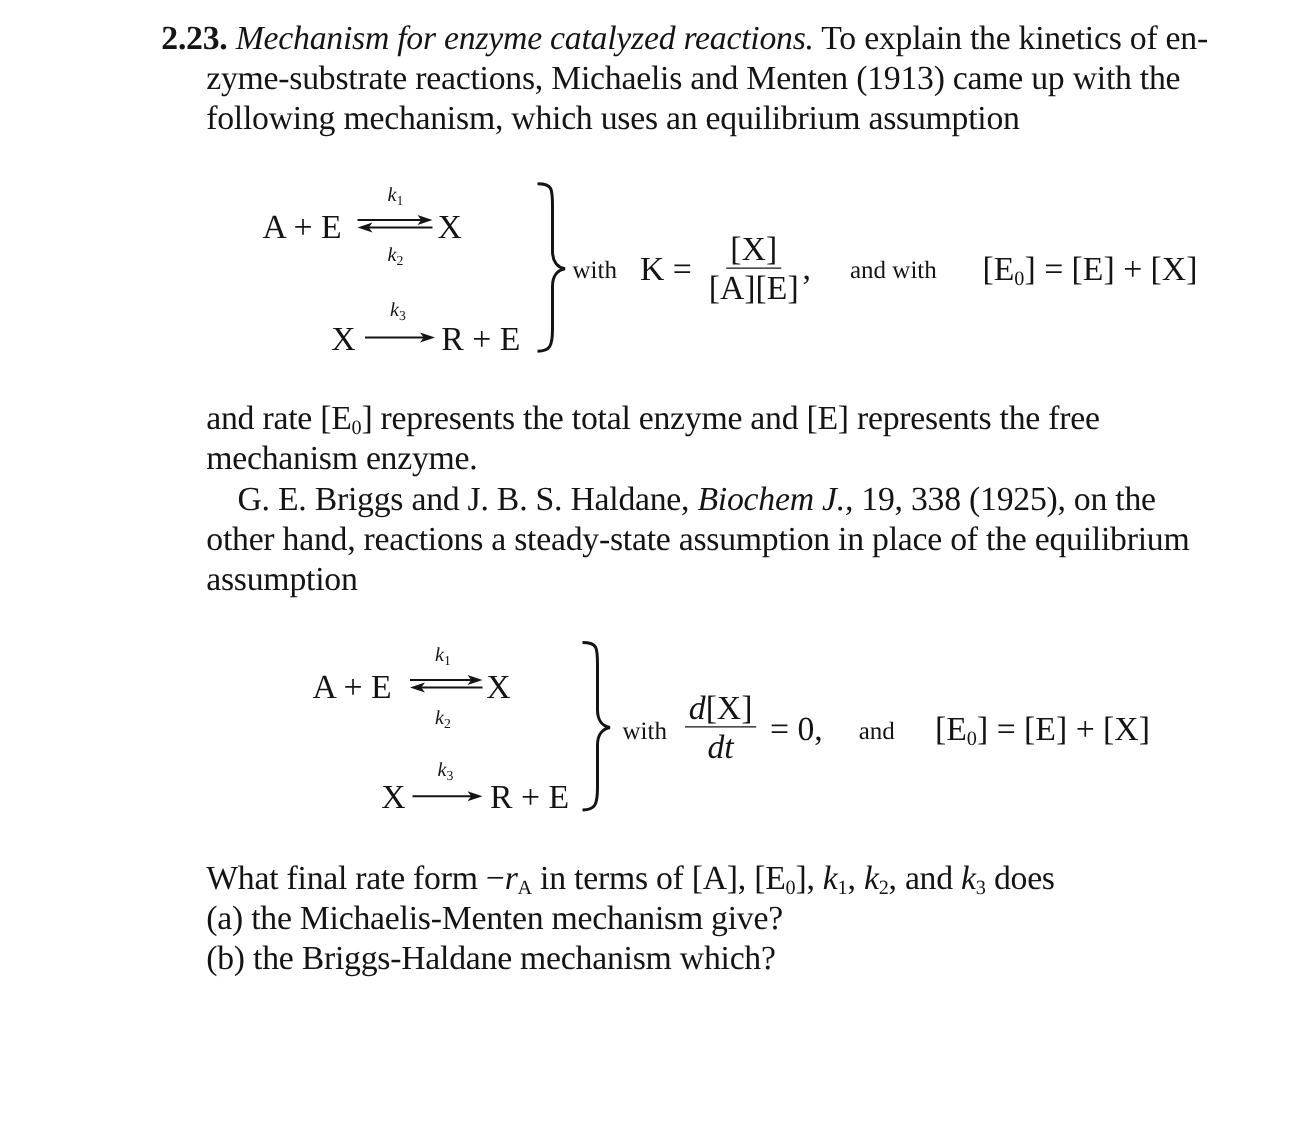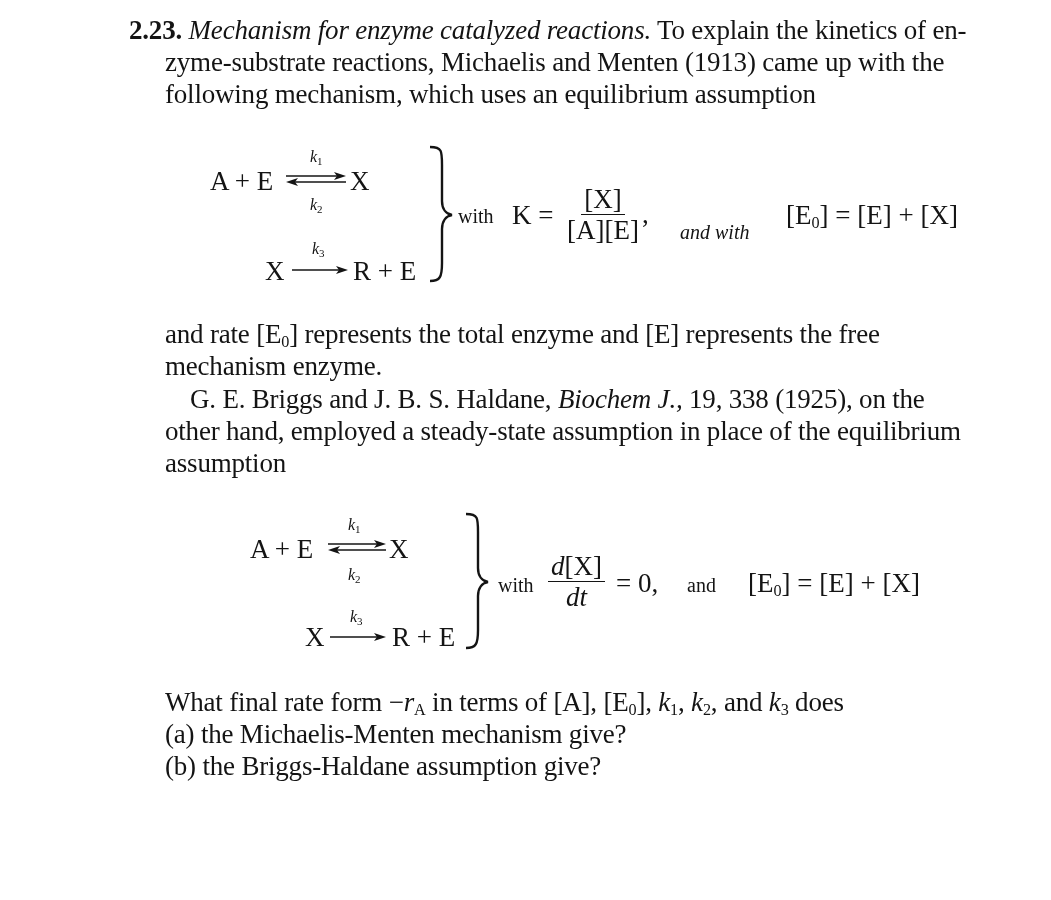--- a/index.html
+++ b/index.html
@@ -59,37 +59,37 @@
   </svg>
 
   <div class="abs small" style="left:458px; top:205px;">with</div>
   <div class="abs rx" style="left:512px; top:200px;">K =</div>
   <div class="abs rx" style="left:564px; top:184px;">
     <span class="frac">
       <span class="n">[X]</span>
       <span class="d">[A][E]</span>
     </span><span style="vertical-align:middle;">,</span>
   </div>
-  <div class="abs small" style="left:680px; top:221px;font-style:italic;">and with</div>
+  <div class="abs small" style="left:680px; top:205px;">and with</div>
   <div class="abs rx" style="left:786px; top:200px;">
     <span>[E</span><sub class="s">0</sub><span>] = [E] + [X]</span>
   </div>
 </div>
 
 <div class="abs para" style="left:165px; top:318px;">
   <span>and rate [E</span><sub class="s">0</sub><span>] represents the total enzyme and [E] represents the free</span>
 </div>
 <div class="abs para" style="left:165px; top:350px;">mechanism enzyme.</div>
 <div class="abs para" style="left:190px; top:383px;">
   <span>G. E. Briggs and J. B. S. Haldane,</span>
   <span class="it">Biochem J.,</span>
   <span class="b">19,</span>
   <span>338 (1925), on the</span>
 </div>
-<div class="abs para" style="left:165px; top:415px;">other hand, employed a steady-state assumption in place of the equilibrium</div>
+<div class="abs para" style="left:165px; top:415px;">other hand, reactions a steady-state assumption in place of the equilibrium</div>
 <div class="abs para" style="left:165px; top:447px;">assumption</div>
 
 <div class="abs" style="left:0; top:0;">
   <div class="abs rx" style="left:250px; top:534px;">A + E</div>
   <div class="abs k" style="left:348px; top:516px;"><span>k</span><sub>1</sub></div>
   <svg style="left:326px; top:540px;" width="62" height="14">
     <line x1="2" y1="4" x2="56" y2="4" stroke="#141414" stroke-width="1.6"></line>
     <polygon points="60,4 48,0 51,4 48,8" fill="#141414"></polygon>
     <line x1="6" y1="10" x2="60" y2="10" stroke="#141414" stroke-width="1.6"></line>
     <polygon points="2,10 14,6 11,10 14,14" fill="#141414"></polygon>
@@ -125,14 +125,14 @@
 
 <div class="abs para" style="left:165px; top:686px;">
   <span>What final rate form −</span><span class="it">r</span><sub class="s">A</sub><span> in terms of [A], [E</span><sub class="s">0</sub><span>], </span><span class="it">k</span><sub class="s">1</sub>, <span class="it">k</span><sub class="s">2</sub><span>, and </span><span class="it">k</span><sub class="s">3</sub><span> does</span>
 </div>
 <div class="abs para" style="left:165px; top:718px;">
   <span class="b">(a)</span>
   <span>the Michaelis-Menten mechanism give?</span>
 </div>
 <div class="abs para" style="left:165px; top:750px;">
   <span class="b">(b)</span>
-  <span>the Briggs-Haldane assumption give?</span>
+  <span>the Briggs-Haldane mechanism which?</span>
 </div>
 
 </body></html>

